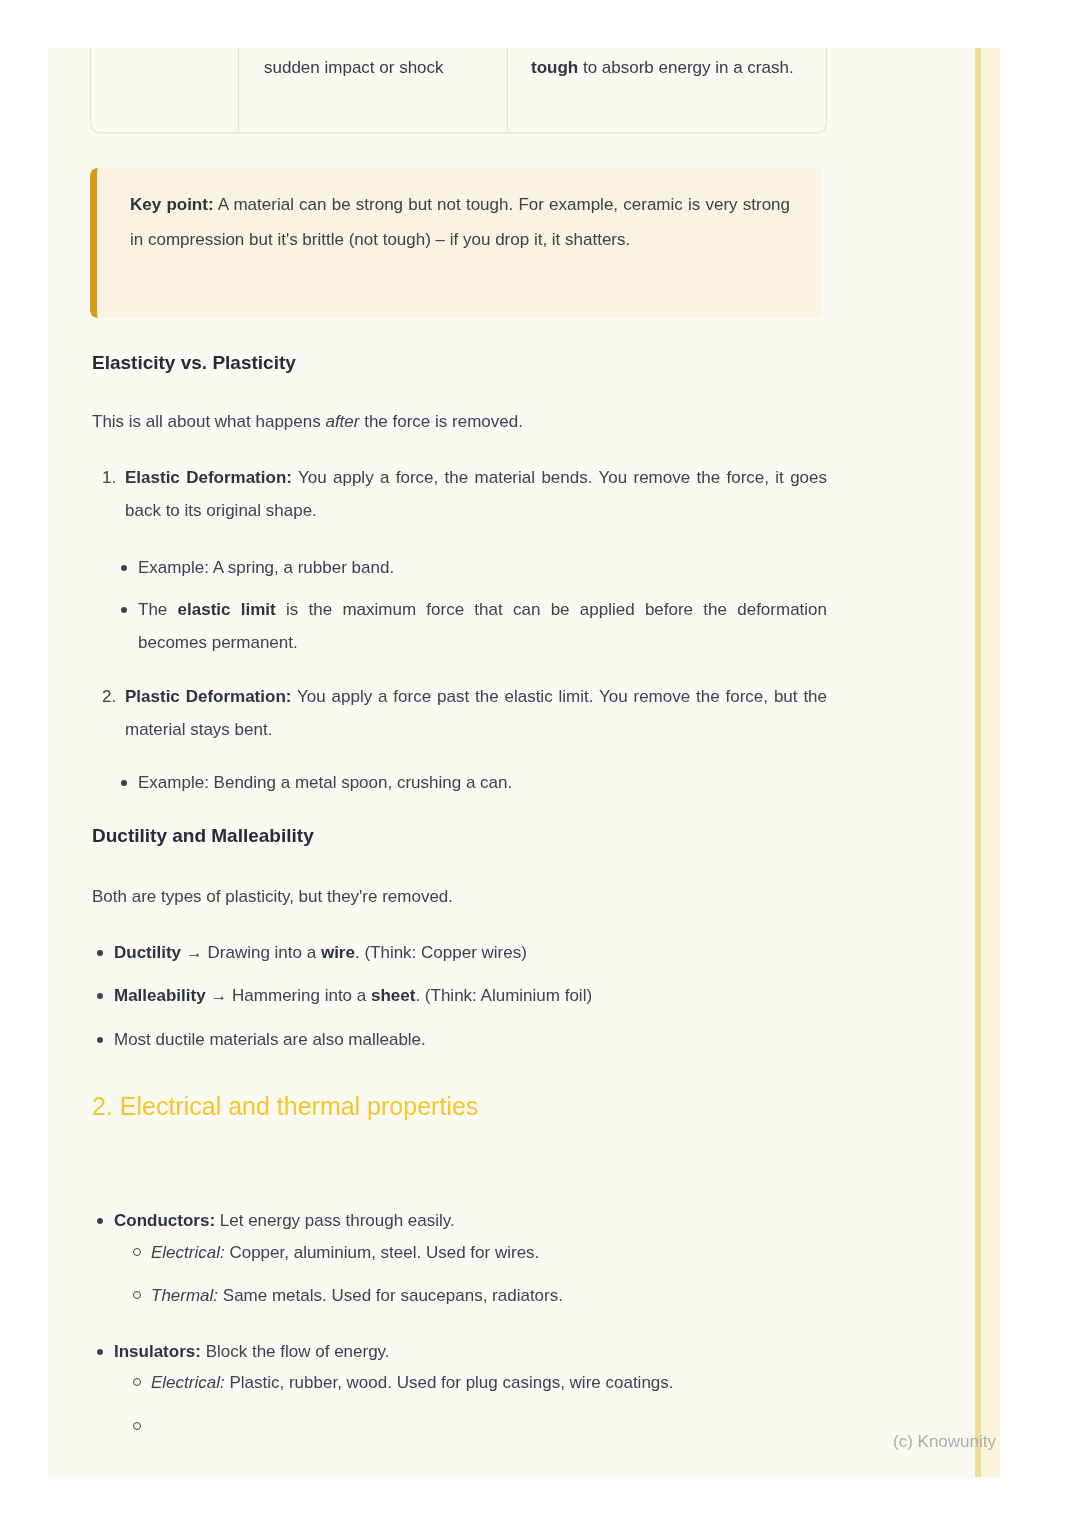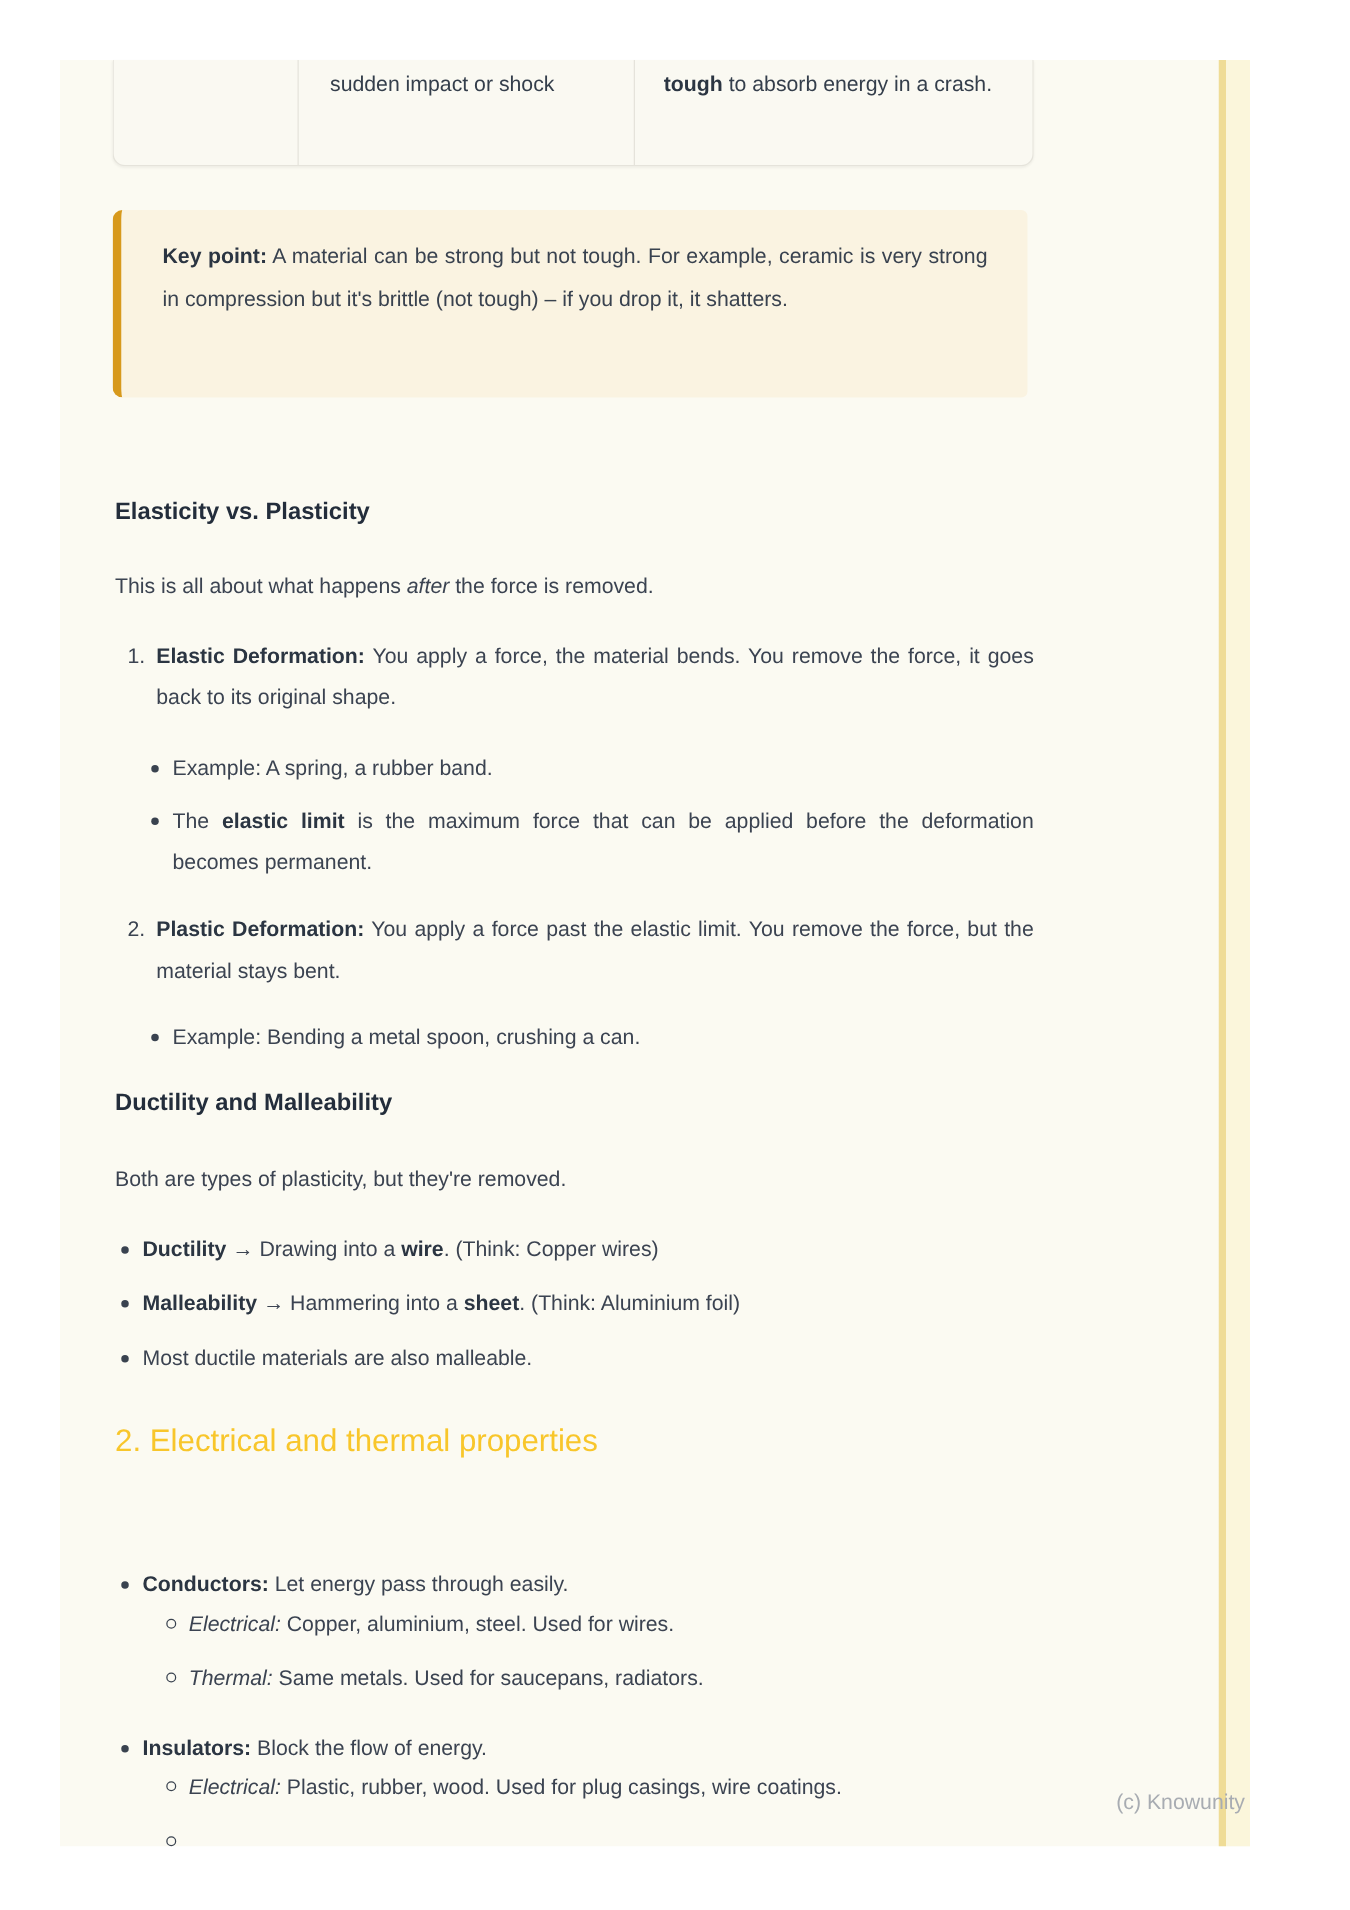--- a/index.html
+++ b/index.html
@@ -19,21 +19,21 @@
     border-radius:0 0 10px 10px; box-shadow:0 1px 2px rgba(0,0,0,0.05); }
   .note-table .col-div { position:absolute; top:0; bottom:0; width:1px; background:#E5E3DB; }
   .cell { position:absolute; top:4px; font-size:17px; line-height:32px; color:#343E4B; }
 
   
   .keybox { position:absolute; left:42px; top:120px; width:732px; height:150px;
     background:#FAF3E1; border-left:7px solid #D7991C; border-radius:8px 5px 5px 8px;
     padding:19px 32px 0 33px; }
   .keybox .ktext { font-size:17px; line-height:35px; color:#39424F; text-align:justify; }
 
-  .blk { position:absolute; left:44px; width:735px; font-size:17px; line-height:33px; color:#3B4351;margin-top:47px; }
+  .blk { position:absolute; left:44px; width:735px; font-size:17px; line-height:33px; color:#3B4351; }
   .just { text-align:justify; }
   h3.blk { font-size:19px; line-height:24px; font-weight:700; color:#232D3B; width:760px; }
   h2.blk { font-size:25px; line-height:30px; font-weight:400; color:#F8C62B; width:760px; }
 
   .oli { padding-left:33px; position:absolute; }
   .oli .num { position:absolute; left:10px; top:0; }
 
   .li { position:absolute; }
   .nb { padding-left:46px; }   
   .tb { padding-left:22px; }   

